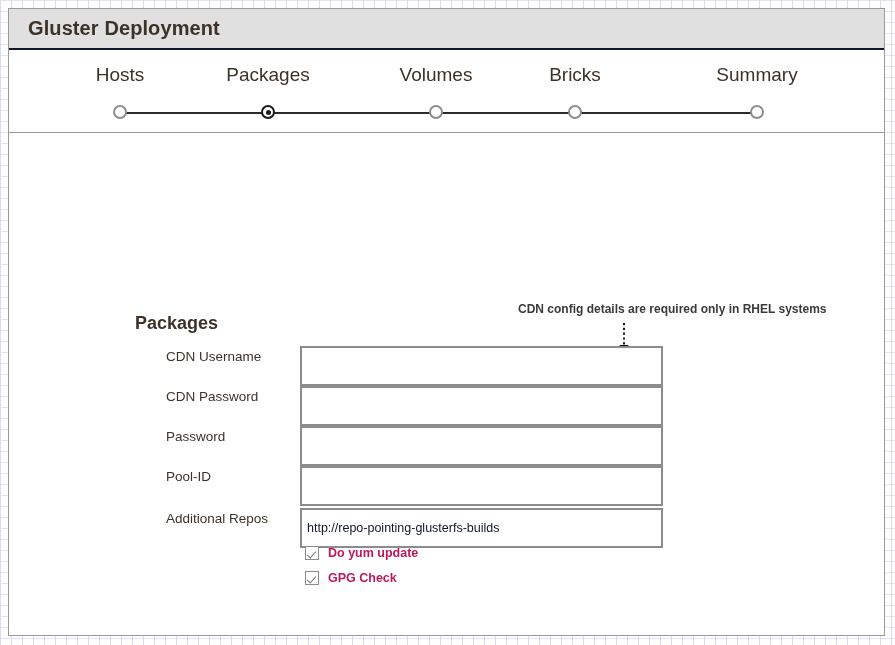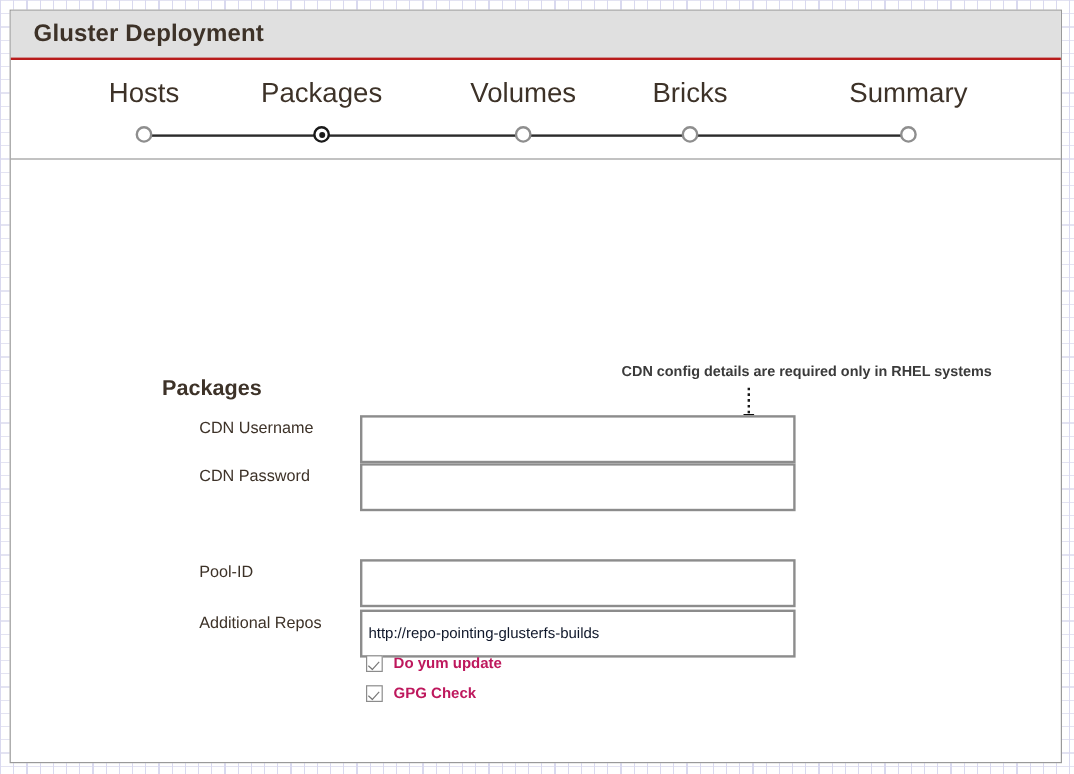--- a/index.html
+++ b/index.html
@@ -27,21 +27,21 @@
     height: 628px;
     background: #ffffff;
     border: 1px solid #9a9a9a;
     box-sizing: border-box;
   }
 
   
   #titlebar {
     height: 41px;
     background: #e0e0e0;
-    border-bottom: 2px solid #b91c1c;
+    border-bottom: 2px solid #0f172a;
     box-sizing: border-box;
     display: flex;
     align-items: center;
   }
   #title-text {
     margin-left: 19px;
     font-size: 20px;
     font-weight: bold;
     color: #3d3228;
     letter-spacing: 0.1px;
@@ -57,21 +57,21 @@
   #step-labels {
     position: absolute;
     left: 0;
     top: 14px;
     width: 100%;
     height: 30px;
   }
   .step-label {
     position: absolute;
     transform: translateX(-50%);
-    font-size: 23px;
+    font-size: 19px;
     color: #3d3228;
     white-space: nowrap;
   }
   #step-track {
     position: absolute;
     left: 104px;
     top: 103px;
     width: 633px;
     height: 2px;
     background: #2b2b2b;
@@ -232,20 +232,24 @@
     <div class="form-row" style="top:253px;">
       <label class="field-label">CDN Password</label>
       <input class="field-input" type="text" value="" style="">
     </div>
 
     <div class="form-row" style="top:213px;">
       <label class="field-label">CDN Username</label>
       <input class="field-input" type="text" value="" style="">
     </div>
 
+    <div class="form-row" style="top:293px;">
+      <label class="field-label">Password</label>
+      <input class="field-input" type="text" value="" style="">
+    </div>
 
     <div class="form-row" style="top:333px;">
       <label class="field-label">Pool-ID</label>
       <input class="field-input" type="text" value="" style="">
     </div>
 
     <div class="form-row" style="top:375px;">
       <label class="field-label">Additional Repos</label>
       <input class="field-input" type="text" value="http://repo-pointing-glusterfs-builds" style="">
     </div>

